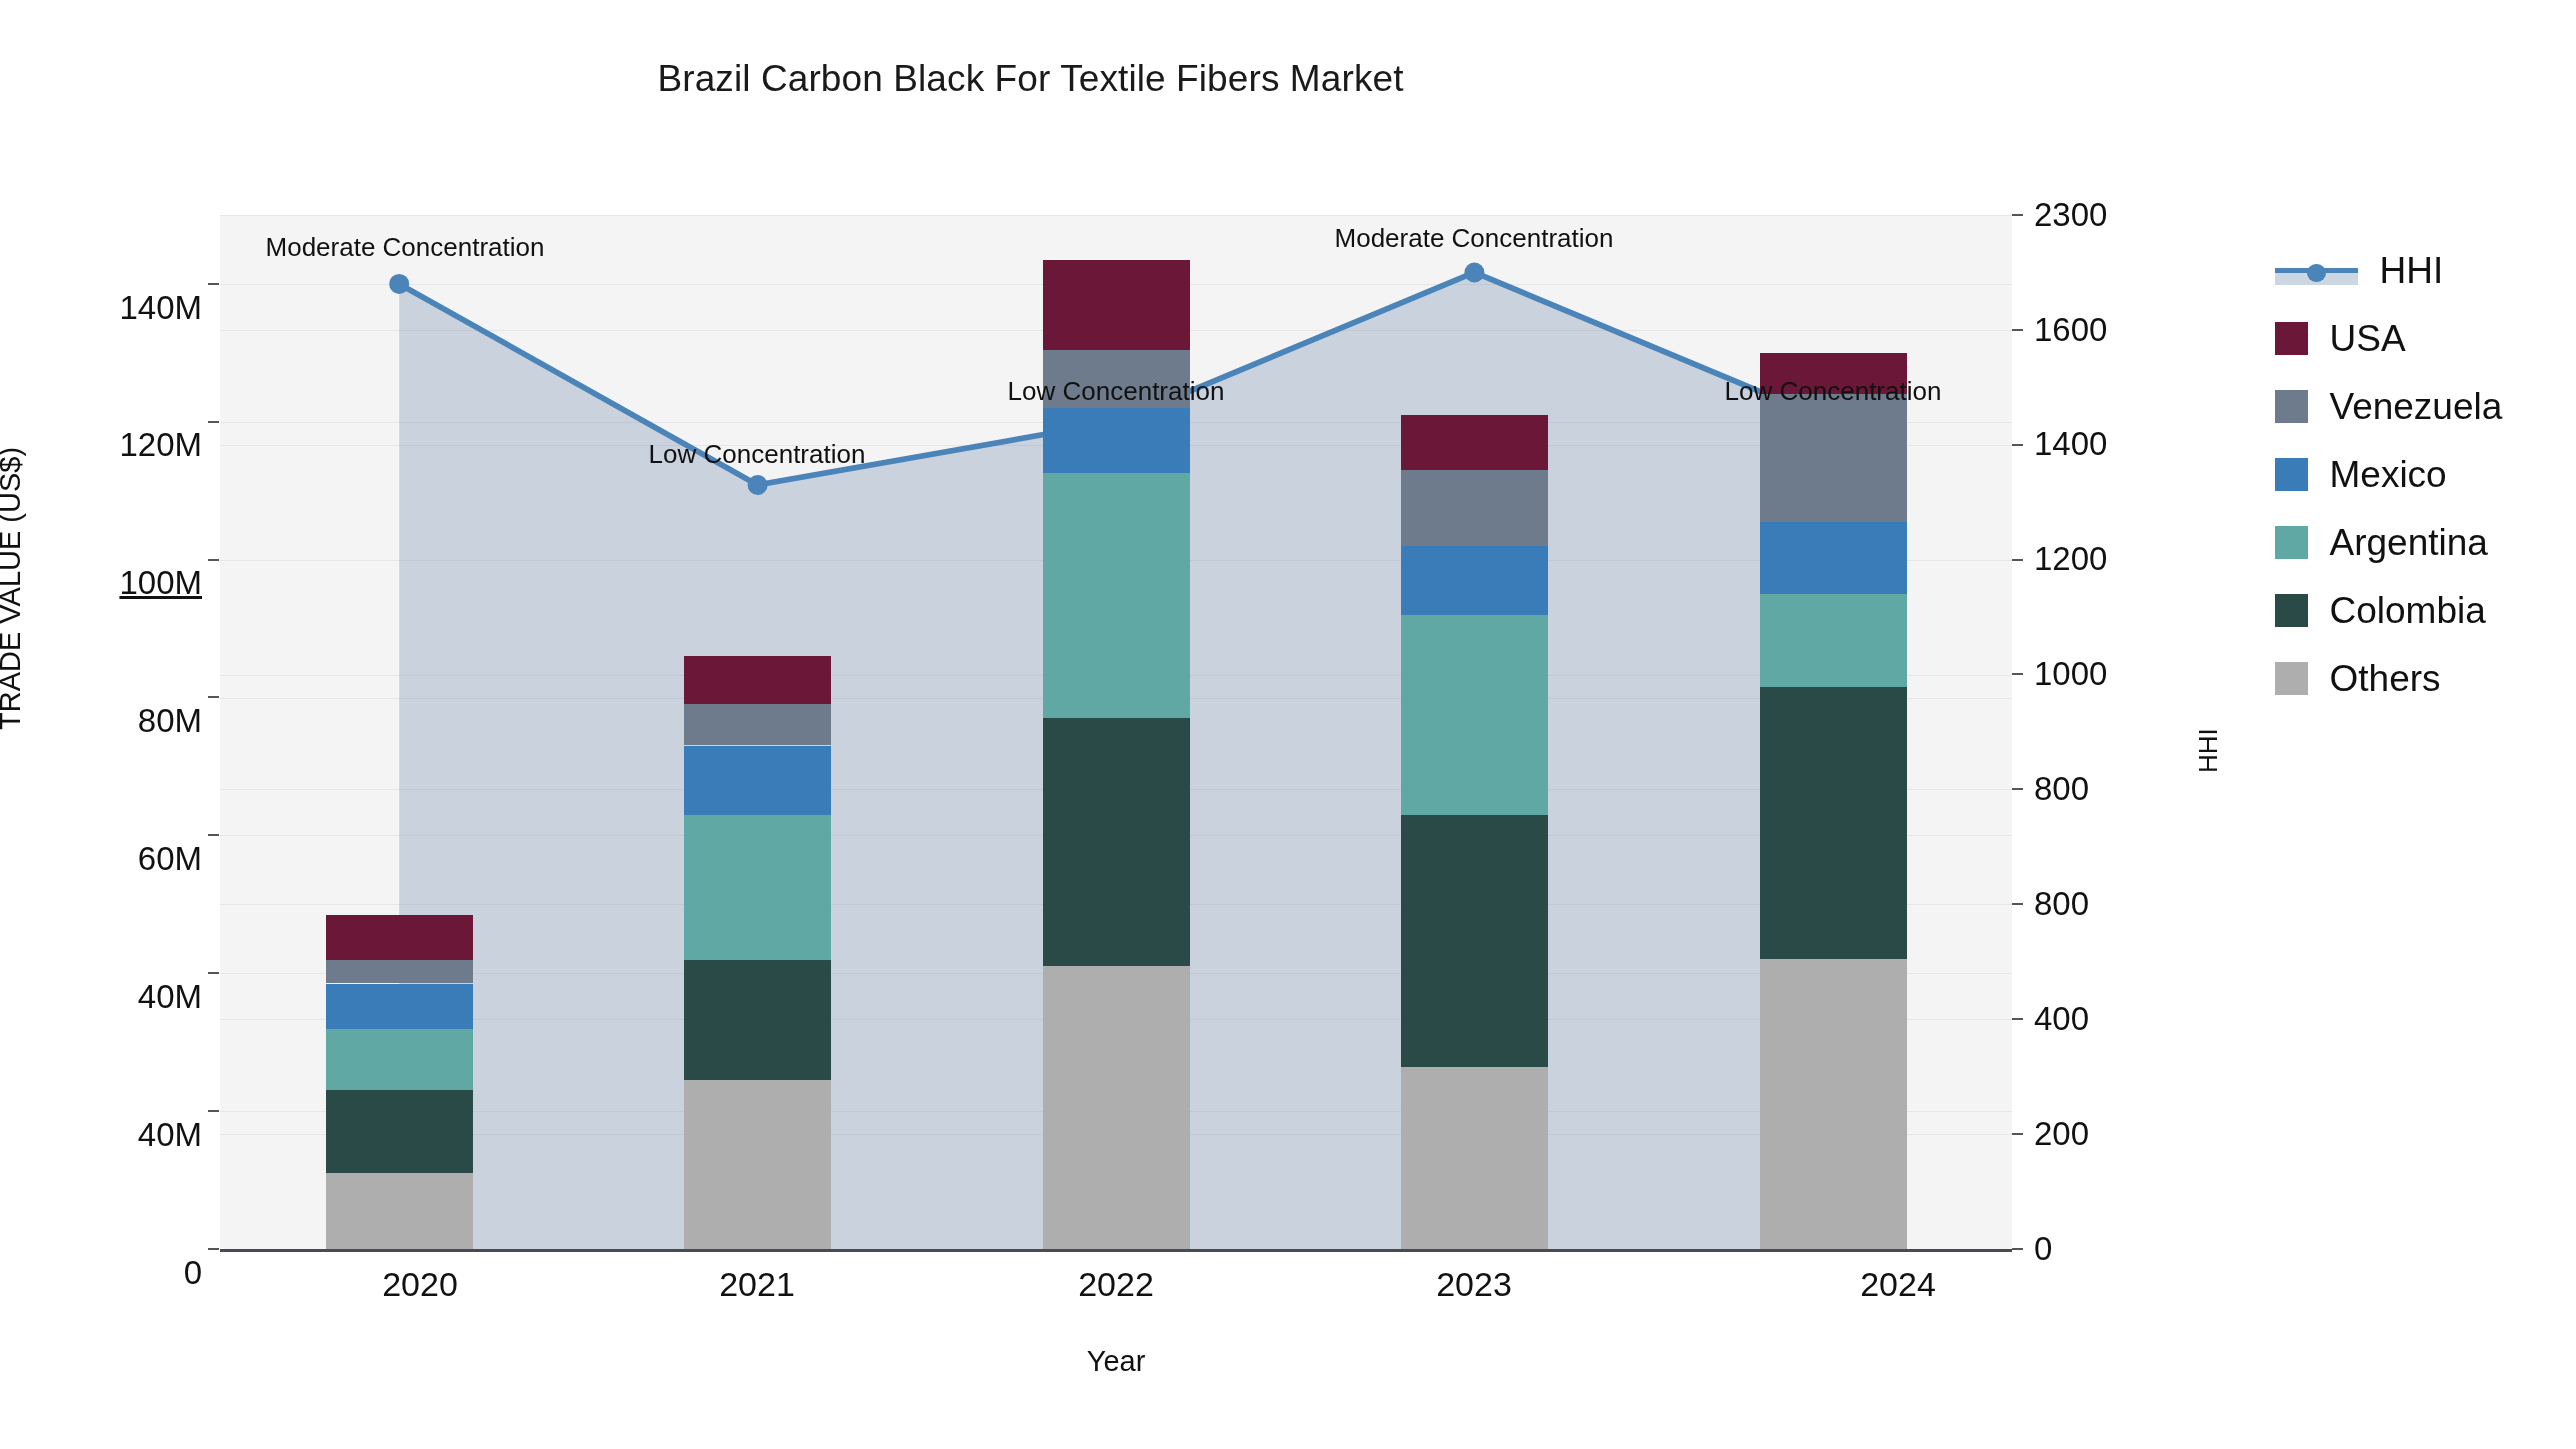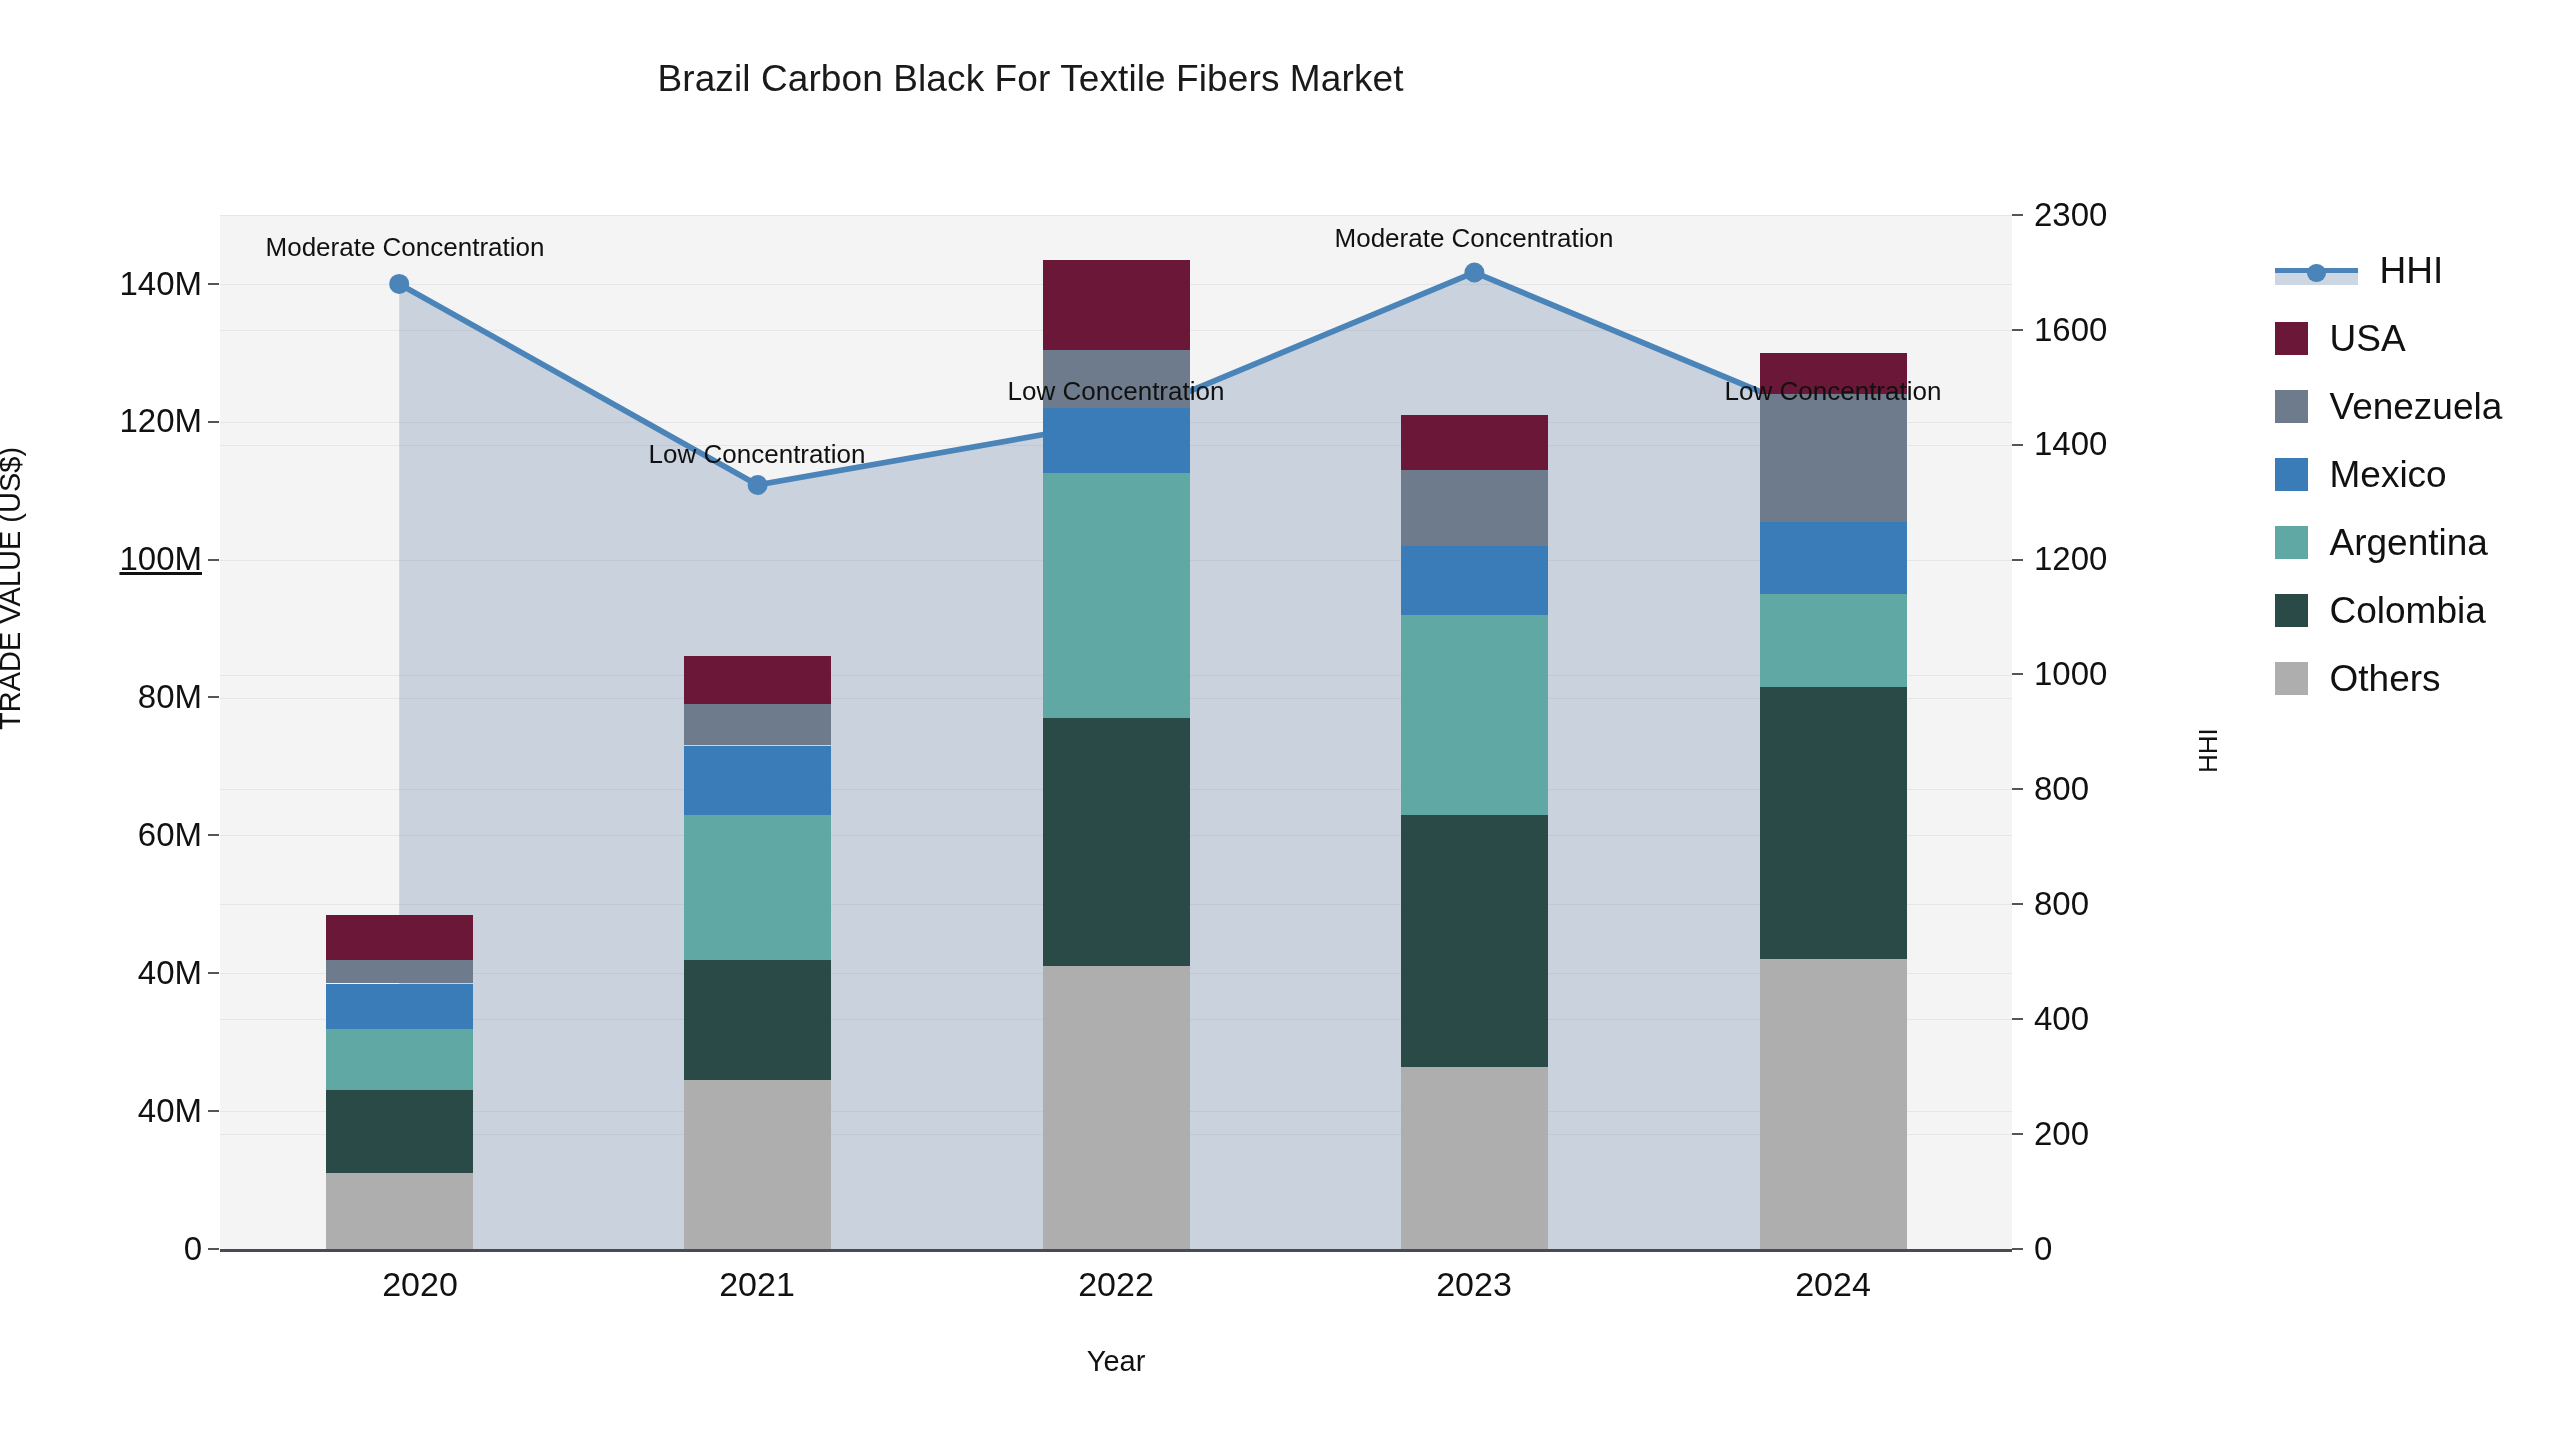--- a/index.html
+++ b/index.html
@@ -42,20 +42,21 @@
   .seg{ position:absolute; left:0; width:100%; }
 
   
   .hhi-svg{ position:absolute; left:220px; top:215px; width:1792px; height:1034px; overflow:visible; }
 
   
   .ytick-left{
     position:absolute; right:2374px; text-align:center;
     font-size:33px; color:#111; white-space:nowrap;
     transform:translateY(-50%);
+    margin-top:24px;
   }
   .ytick-right{
     position:absolute; left:2034px; text-align:left;
     font-size:33px; color:#111; white-space:nowrap;
     transform:translateY(-50%);
   }
   .tickmark-l{position:absolute;width:11.4px;height:2.1px;background:#555;}
   .tickmark-r{position:absolute;width:11.4px;height:2.1px;background:#555;}
 
   .xtick{
@@ -242,21 +243,21 @@
       <div class="ytick-right" style="top: 444px;">1400</div>
       <div class="tickmark-r" style="left: 2012px; top: 444px;"></div>
       <div class="ytick-right" style="top: 330px;">1600</div>
       <div class="tickmark-r" style="left: 2012px; top: 329px;"></div>
       <div class="ytick-right" style="top: 215px;">2300</div>
       <div class="tickmark-r" style="left: 2012px; top: 214px;"></div>
       <div class="xtick" style="left: 420px;">2020</div>
       <div class="xtick" style="left: 757px;">2021</div>
       <div class="xtick" style="left: 1116px;">2022</div>
       <div class="xtick" style="left: 1474px;">2023</div>
-      <div class="xtick" style="left: 1833px;">2024</div>
+      <div class="xtick" style="left: 1898px;">2024</div>
     </div>
 
   <div class="yaxis-title-left">TRADE VALUE (US$)</div>
   <div class="yaxis-title-right">HHI</div>
   <div class="xaxis-title">Year</div>
 
   <div class="legend" id="legend">
       <div class="legend-row">
         <div class="legend-line-wrap">
           <div class="legend-line-band"></div>

